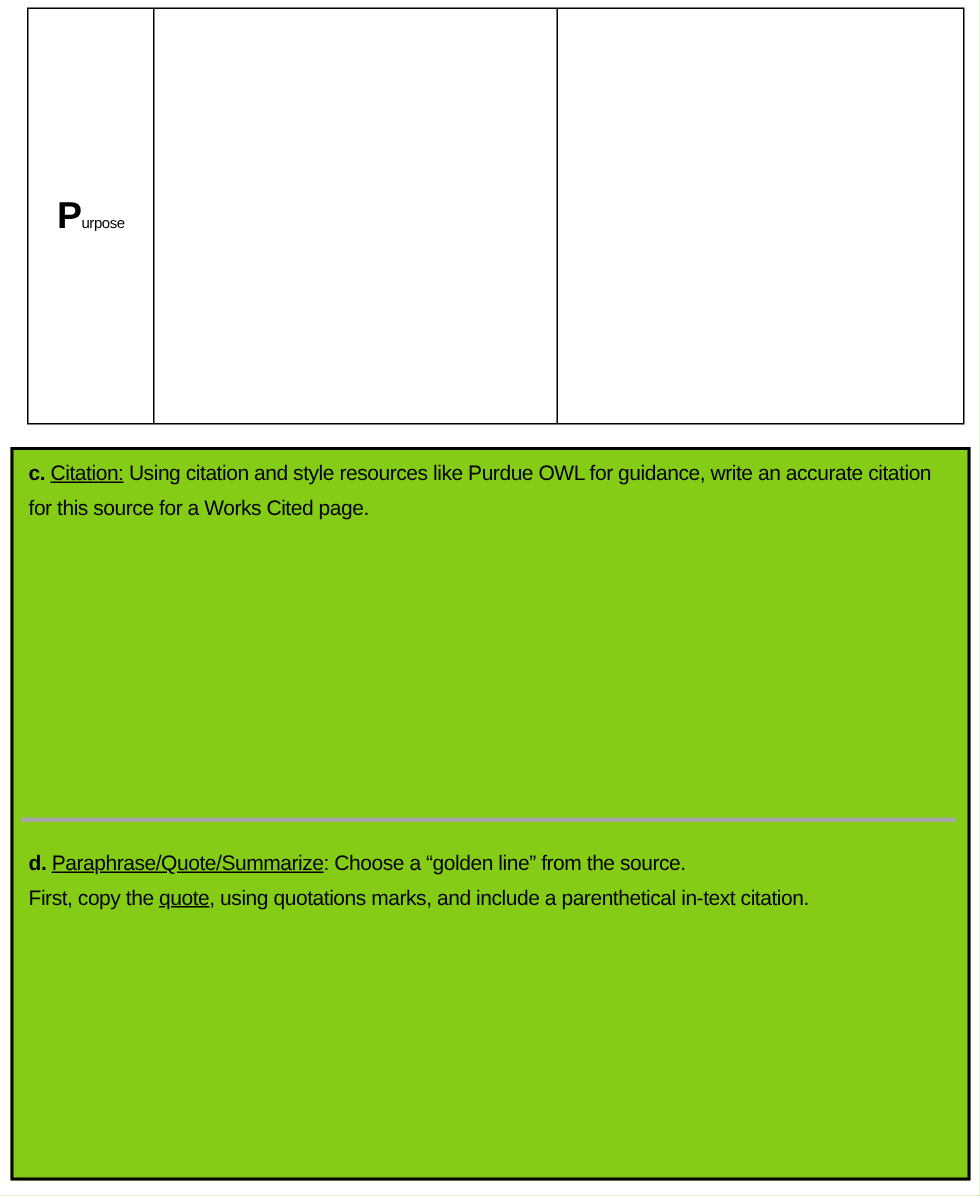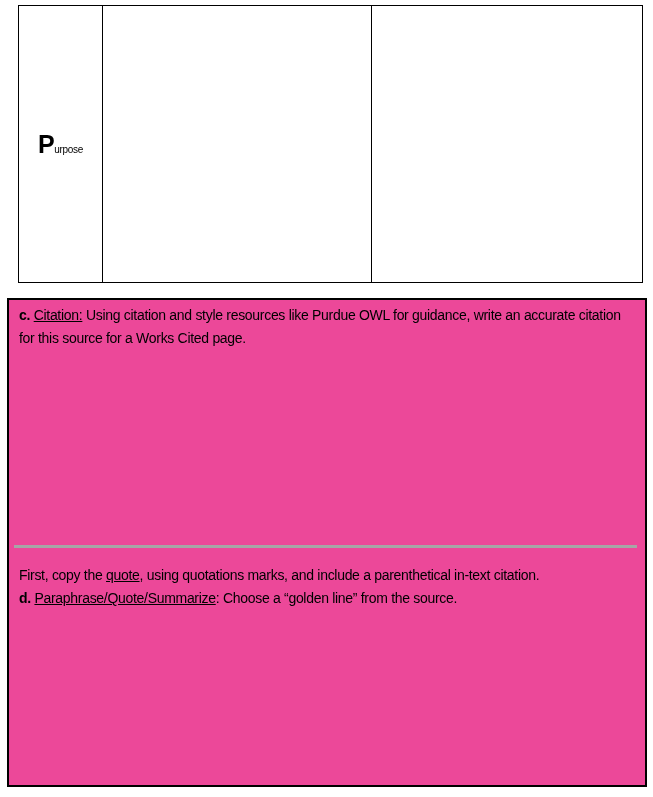--- a/index.html
+++ b/index.html
@@ -54,21 +54,21 @@
   }
 
   
   .prompt-box {
     position: absolute;
     left: 7px;
     top: 298px;
     width: 640px;
     height: 489px;
     border: 2px solid #000000;
-    background: #ec4899;
+    background: #84cc16;
     display: flex;
     flex-direction: column;
   }
   .section {
     font-size: 14px;
     line-height: 23px;
     letter-spacing: -0.3px;
     display: flex;
     flex-direction: column;
   }
@@ -107,19 +107,19 @@
   <div class="prompt-box">
 
     <div class="section section-c">
       <p><span class="bold">c.</span> <span class="u">Citation:</span> <span>Using citation and style resources like Purdue OWL for guidance, write an accurate citation for this source for a Works Cited page.</span></p>
       <div class="answer-space"></div>
     </div>
 
     <div class="divider"></div>
 
     <div class="section section-d">
+      <p><span class="bold">d.</span> <span class="u">Paraphrase/Quote/Summarize</span><span>: Choose a “golden line” from the source.</span></p>
       <p><span>First, copy the </span><span class="u">quote</span><span>, using quotations marks, and include a parenthetical in-text citation.</span></p>
-      <p><span class="bold">d.</span> <span class="u">Paraphrase/Quote/Summarize</span><span>: Choose a “golden line” from the source.</span></p>
       <div class="answer-space"></div>
     </div>
 
   </div>
 </div>
 
 </body></html>

